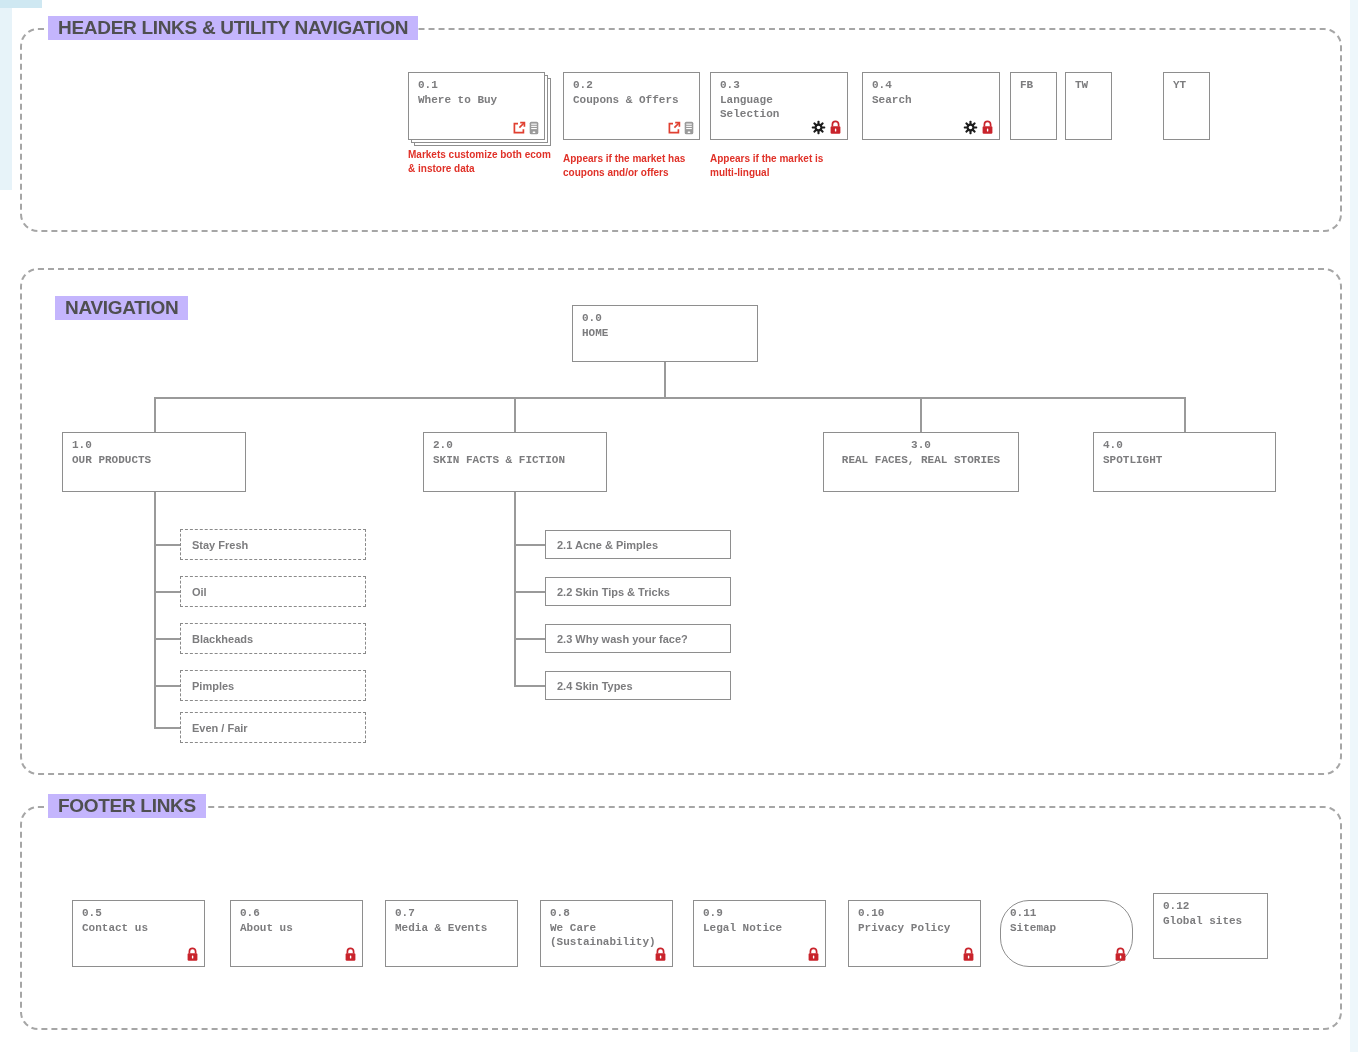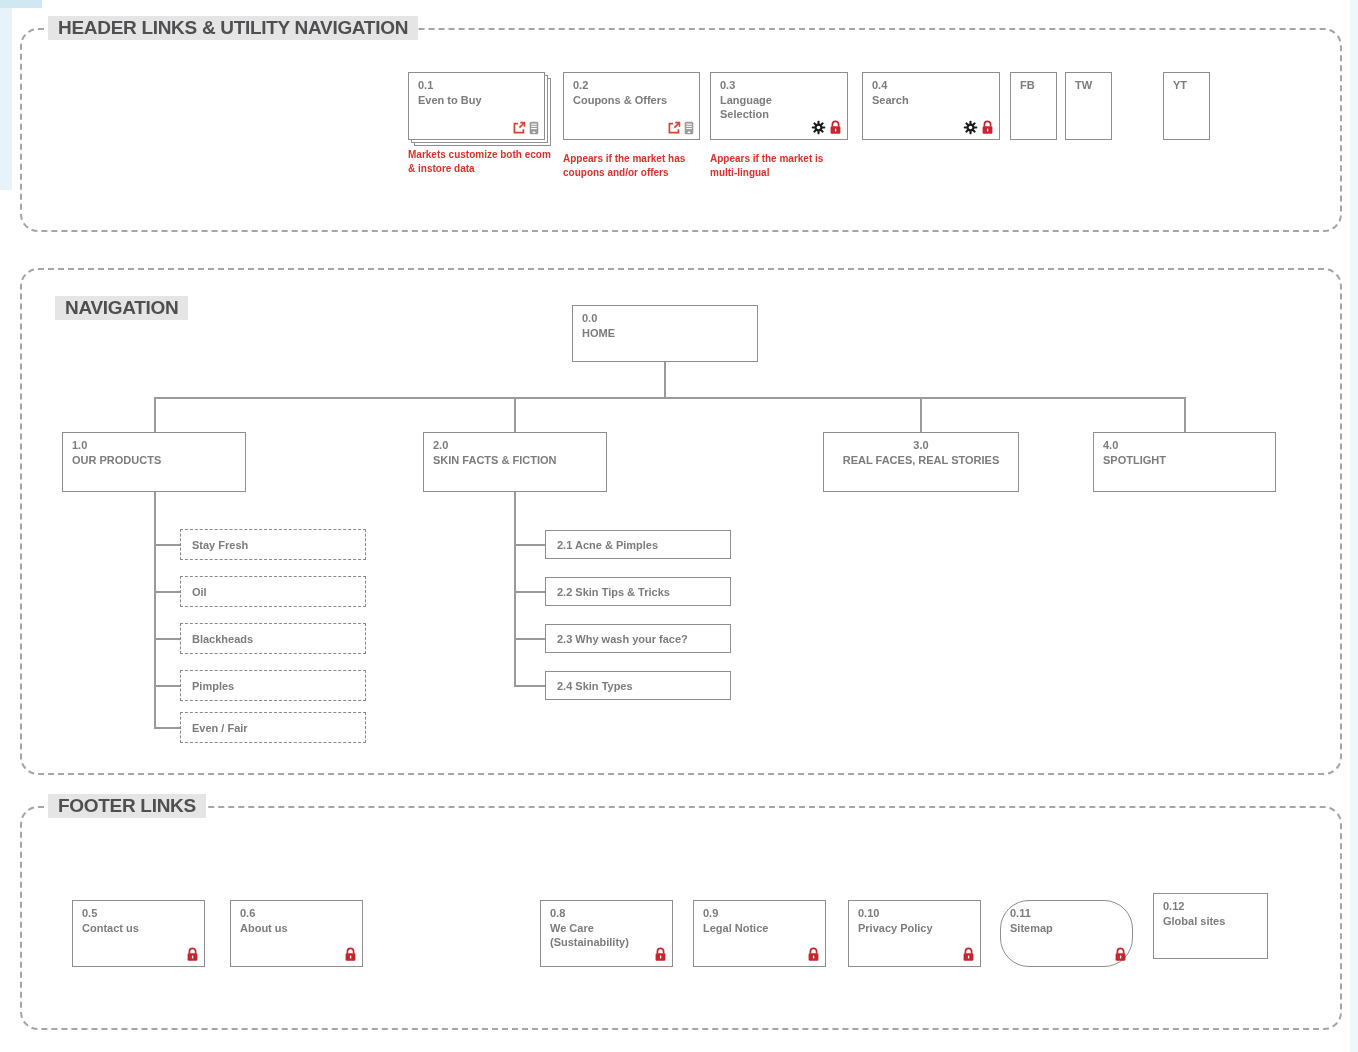--- a/index.html
+++ b/index.html
@@ -2,22 +2,22 @@
 <html><head>
 <meta charset="utf-8">
 <style>
   html,body{margin:0;padding:0;background:#ffffff;}
   #canvas{
     position:relative;width:1358px;height:1052px;overflow:hidden;background:#ffffff;
     font-family:"Liberation Sans","DejaVu Sans",sans-serif;
   }
   .edge-strip{position:absolute;}
   .section-frame{position:absolute;border:2px dashed #a6a6a6;border-radius:18px;box-sizing:border-box;background:transparent;z-index:0;}
-  .section-title{position:absolute;font-size:19px;font-weight:bold;letter-spacing:-0.3px;color:#4f4f51;background:#e5e5e5;padding:0 10px;white-space:nowrap;z-index:3;line-height:24px;}
-  .wf-box{position:absolute;background:#ffffff;border:1.5px solid #8e8e8e;box-sizing:border-box;padding:5px 9px;font-size:11px;font-weight:bold;color:#7c7c7e;line-height:1.32;z-index:2;}
+  .section-title{position:absolute;font-size:19px;font-weight:bold;letter-spacing:-0.3px;color:#4f4f51;background:#c4b5fd;padding:0 10px;white-space:nowrap;z-index:3;line-height:24px;}
+  .wf-box{position:absolute;background:#ffffff;border:1.5px solid #8e8e8e;box-sizing:border-box;padding:5px 9px;font-size:11px;font-weight:bold;color:#7c7c7e;line-height:1.32;z-index:2;font-family:Liberation Mono, monospace;}
   .stack-sheet{position:absolute;background:#ffffff;border:1.5px solid #8e8e8e;box-sizing:border-box;z-index:1;}
   .box-id{white-space:nowrap;}
   .box-label{}
   .box-label.narrow{max-width:80px;}
   .box-icons{position:absolute;right:5px;bottom:4px;display:flex;gap:3px;align-items:flex-end;}
   .red-note{position:absolute;font-size:10px;font-weight:bold;color:#e03128;line-height:1.35;z-index:2;}
   .hline{position:absolute;background:#9a9a9a;height:1.5px;z-index:1;}
   .vline{position:absolute;background:#9a9a9a;width:1.5px;z-index:1;}
   .child-box{position:absolute;background:#ffffff;display:flex;align-items:center;padding-left:11px;font-size:11px;font-weight:bold;color:#7c7c7e;box-sizing:border-box;z-index:2;}
   .child-box.dashed{border:1.5px dashed #8a8a8a;}
@@ -32,21 +32,21 @@
   <div class="edge-strip" style="left:0;top:8px;width:12px;height:182px;background:#e7f3f9;"></div>
   <div class="edge-strip" style="left:1350px;top:0;width:8px;height:1052px;background:#eef7fb;"></div>
 
   <div class="section-frame" style="left:20px;top:28px;width:1322px;height:204px;"></div>
   <div class="section-title" style="left:48px;top:16px;">HEADER LINKS &amp; UTILITY NAVIGATION</div>
 
   <div class="stack-sheet" style="left:414px;top:78px;width:137px;height:68px;"></div>
   <div class="stack-sheet" style="left:411px;top:75px;width:137px;height:68px;"></div>
   <div class="wf-box" style="left:408px;top:72px;width:137px;height:68px;">
     <div class="box-id">0.1</div>
-    <div class="box-label">Even to Buy</div>
+    <div class="box-label">Where to Buy</div>
     <div class="box-icons">
       <svg width="14" height="14" viewBox="0 0 14 14">
         <path d="M6 2.6H2.4v9h9V8.2" fill="none" stroke="#e04031" stroke-width="1.7"></path>
         <path d="M8.2 1.6h4.2v4.2" fill="none" stroke="#e04031" stroke-width="1.7"></path>
         <path d="M12 2L7.4 6.6" stroke="#e04031" stroke-width="1.7"></path>
       </svg>
       <svg width="10" height="14" viewBox="0 0 10 14">
         <rect x="0.7" y="0.7" width="8.6" height="12.6" rx="1.6" fill="#9a9a9a"></rect>
         <rect x="2.2" y="2.6" width="5.6" height="1.1" fill="#fff"></rect>
         <rect x="2.2" y="4.8" width="5.6" height="1.1" fill="#fff"></rect>
@@ -225,20 +225,24 @@
     <div class="box-id">0.6</div>
     <div class="box-label">About us</div>
     <div class="box-icons">
       <svg width="13" height="15" viewBox="0 0 13 15">
         <path d="M3.4 6.5V4.4a3.1 3.1 0 016.2 0v2.1" fill="none" stroke="#c9232b" stroke-width="1.7"></path>
         <rect x="1.6" y="6.2" width="9.8" height="7.6" rx="1.2" fill="#c9232b"></rect>
         <rect x="5.9" y="8.4" width="1.4" height="3.2" rx="0.7" fill="#fff"></rect>
       </svg>
     </div>
   </div>
+  <div class="wf-box" style="left:385px;top:900px;width:133px;height:67px;">
+    <div class="box-id">0.7</div>
+    <div class="box-label">Media &amp; Events</div>
+  </div>
   <div class="wf-box" style="left:540px;top:900px;width:133px;height:67px;">
     <div class="box-id">0.8</div>
     <div class="box-label" style="max-width:88px;">We Care (Sustainability)</div>
     <div class="box-icons">
       <svg width="13" height="15" viewBox="0 0 13 15">
         <path d="M3.4 6.5V4.4a3.1 3.1 0 016.2 0v2.1" fill="none" stroke="#c9232b" stroke-width="1.7"></path>
         <rect x="1.6" y="6.2" width="9.8" height="7.6" rx="1.2" fill="#c9232b"></rect>
         <rect x="5.9" y="8.4" width="1.4" height="3.2" rx="0.7" fill="#fff"></rect>
       </svg>
     </div>

